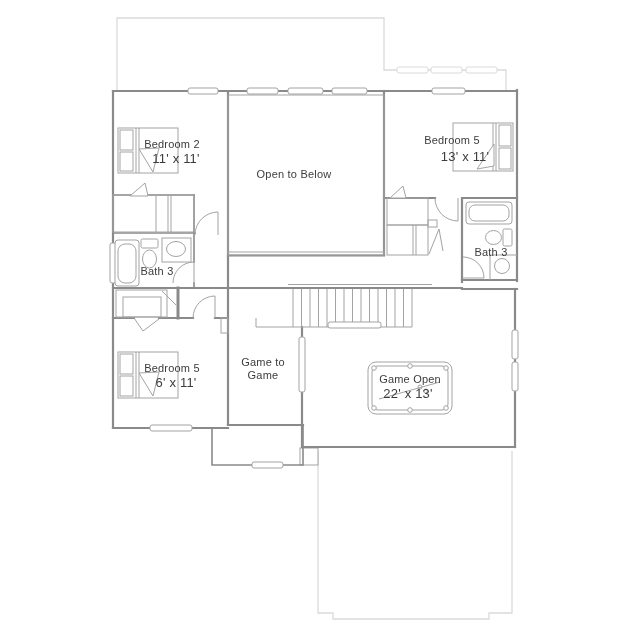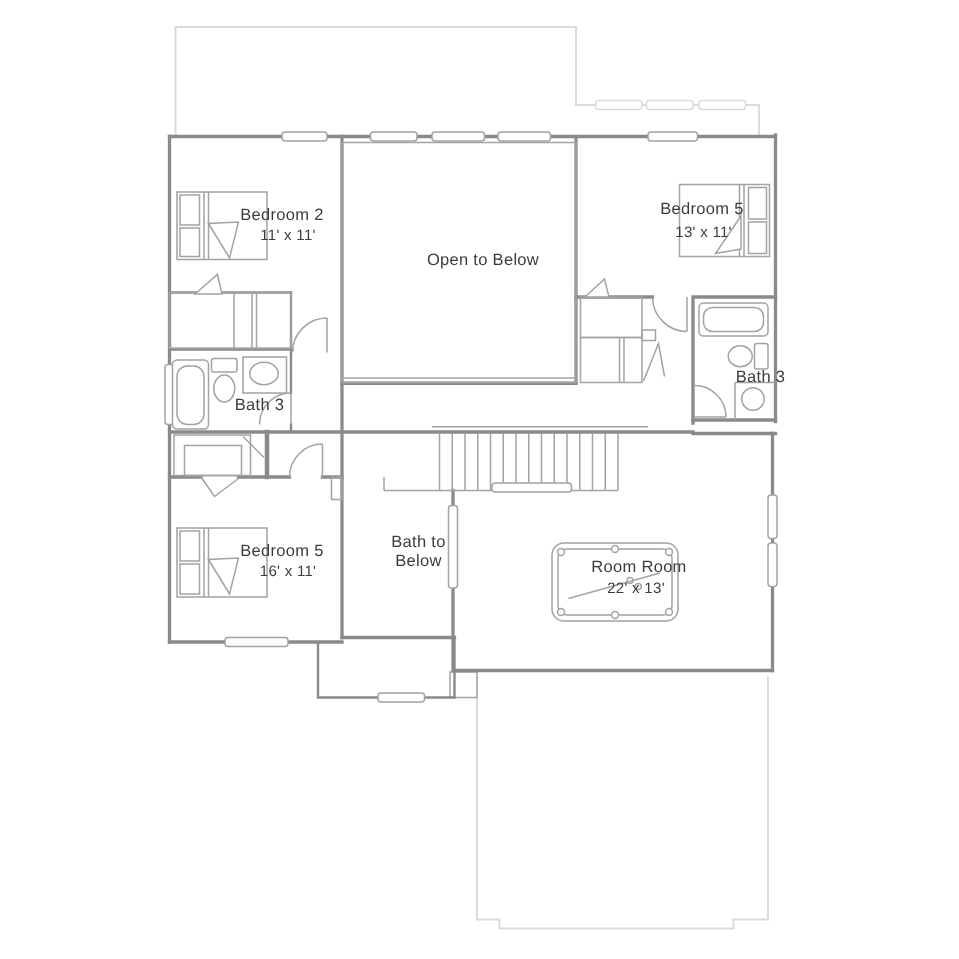--- a/index.html
+++ b/index.html
@@ -13,22 +13,22 @@
   .w2{stroke:var(--wall);stroke-width:2.2;fill:none;stroke-linecap:square;}
   .w{stroke:var(--wall);stroke-width:1.6;fill:none;stroke-linecap:square;}
   .w3{stroke:var(--wall);stroke-width:3;fill:none;stroke-linecap:square;}
   .t{stroke:var(--thin-line);stroke-width:1;fill:none;}
   .tw{stroke:var(--thin-line);stroke-width:1;fill:#fff;}
   .r{stroke:var(--roofline);stroke-width:1.3;fill:none;}
   .rw{stroke:var(--roofline);stroke-width:1;fill:#fff;}
   .win{stroke:var(--thin-line);stroke-width:1;fill:#fff;}
   
   .lbl{position:absolute;transform:translate(-50%,-50%);font-size:11px;color:var(--text);
-       white-space:nowrap;letter-spacing:.2px;line-height:1;margin-left:16px;}
-  .lbl-dim{font-size:10px;}
+       white-space:nowrap;letter-spacing:.2px;line-height:1;}
+  .lbl-dim{font-size:13px;}
 </style>
 </head>
 <body>
 
 <div class="plan">
 
   <svg width="639" height="639" viewBox="0 0 639 639">
 
     <g>
       <path class="r" d="M117,91 V18 H384 V70 H506 V91"></path>
@@ -166,30 +166,30 @@
       <circle class="tw" cx="446" cy="408" r="2.3"></circle>
       <path class="t" d="M379,399 L440,382"></path>
       <circle class="t" cx="420" cy="387" r="2"></circle>
       <circle class="t" cx="425.5" cy="391" r="2"></circle>
     </g>
   </svg>
 
   <div class="lbl" style="left:172px;top:144px">Bedroom 2</div>
   <div class="lbl lbl-dim" style="left:176px;top:158px">11' x 11'</div>
 
-  <div class="lbl" style="left:306px;top:174px">Open to Below</div>
+  <div class="lbl" style="left:294px;top:174px">Open to Below</div>
 
   <div class="lbl" style="left:452px;top:140px">Bedroom 5</div>
-  <div class="lbl lbl-dim" style="left:453px;top:156px">13' x 11'</div>
+  <div class="lbl lbl-dim" style="left:465px;top:156px">13' x 11'</div>
 
   <div class="lbl" style="left:157px;top:271px">Bath 3</div>
   <div class="lbl" style="left:491px;top:252px">Bath 3</div>
 
   <div class="lbl" style="left:172px;top:368px">Bedroom 5</div>
-  <div class="lbl lbl-dim" style="left:176px;top:382px">16' x 11'</div>
+  <div class="lbl lbl-dim" style="left:176px;top:382px">6' x 11'</div>
 
-  <div class="lbl" style="left:263px;top:362px">Bath to</div>
-  <div class="lbl" style="left:263px;top:375px">Below</div>
+  <div class="lbl" style="left:263px;top:362px">Game to</div>
+  <div class="lbl" style="left:263px;top:375px">Game</div>
 
-  <div class="lbl" style="left:410px;top:379px">Room Room</div>
+  <div class="lbl" style="left:410px;top:379px">Game Open</div>
   <div class="lbl lbl-dim" style="left:408px;top:393px">22' x 13'</div>
 
 </div>
 
 </body></html>

